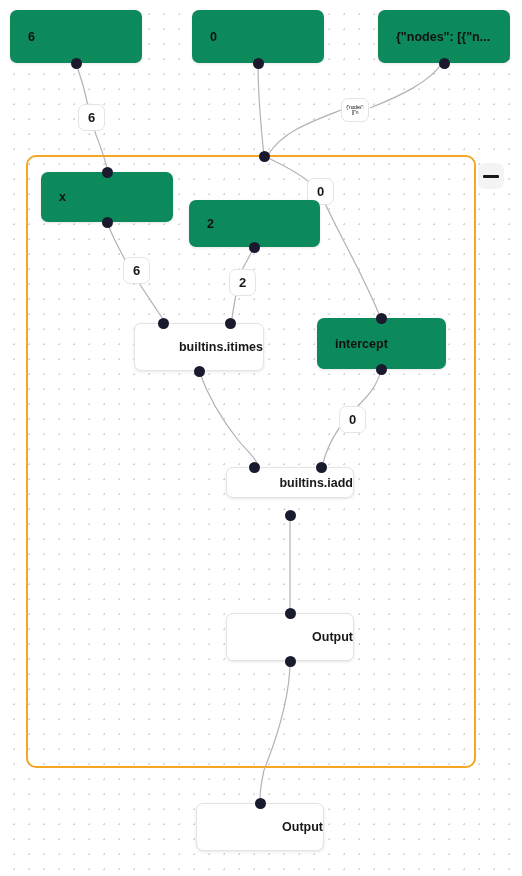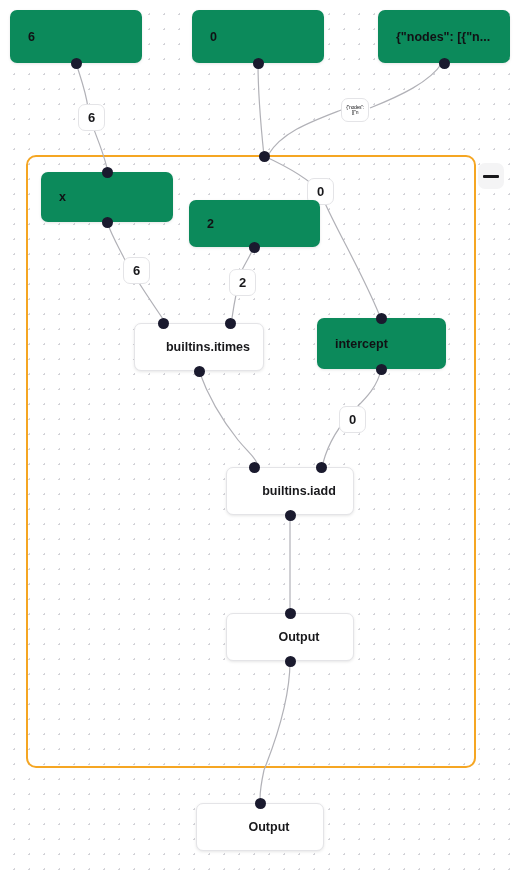--- a/index.html
+++ b/index.html
@@ -90,21 +90,21 @@
     background: #ffffff;
     border: 1px solid #e4e4e7;
   }
   .node.white .label {
     color: #18181b;
     padding-left: 0;
     width: 100%;
     text-align: center;
   }
   .node.white.left-label .label {
-    text-align: center;
+    text-align: right;
     padding-left: 18px;
   }
 
   
   .handle {
     position: absolute;
     width: 11px;
     height: 11px;
     border-radius: 50%;
     background: #1a1a2e;
@@ -180,21 +180,21 @@
       </div>
       <div class="node green" style="left: 189px; top: 200px; width: 131px; height: 47px; background: rgb(12, 138, 91);">
         <span class="label">2</span>
       </div>
       <div class="node white left-label" style="left: 134px; top: 323px; width: 130px; height: 48px;">
         <span class="label">builtins.itimes</span>
       </div>
       <div class="node green" style="left: 317px; top: 318px; width: 129px; height: 51px; background: rgb(12, 138, 91);">
         <span class="label">intercept</span>
       </div>
-      <div class="node white left-label" style="left: 226px; top: 467px; width: 128px; height: 48px;">
+      <div class="node white left-label" style="left: 226px; top: 467px; width: 128px; height: 31px;">
         <span class="label">builtins.iadd</span>
       </div>
       <div class="node white left-label" style="left: 226px; top: 613px; width: 128px; height: 48px;">
         <span class="label">Output</span>
       </div>
       <div class="node white left-label" style="left: 196px; top: 803px; width: 128px; height: 48px;">
         <span class="label">Output</span>
       </div>
     </div>
   <div id="labels-layer">

